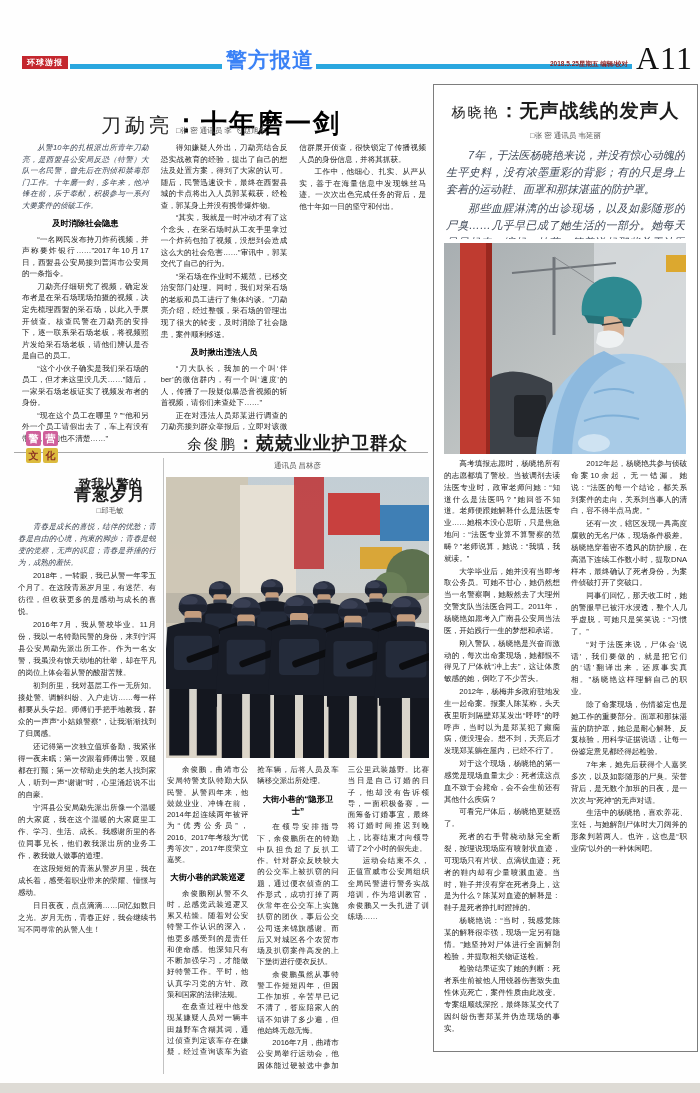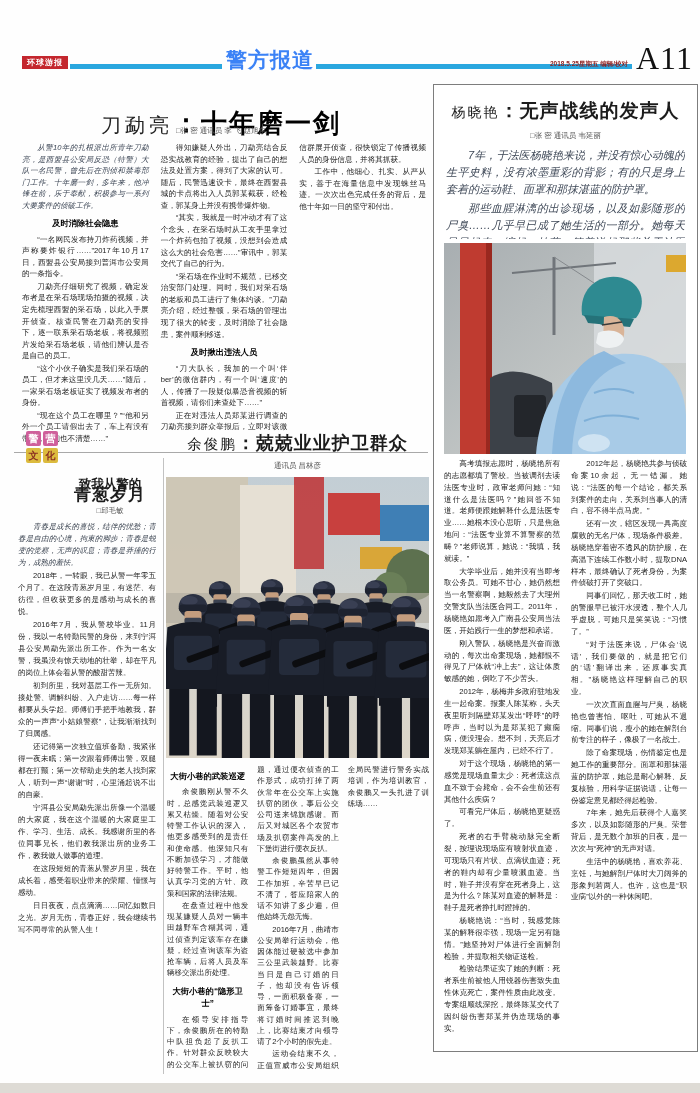--- a/index.html
+++ b/index.html
@@ -172,20 +172,21 @@
       <use href="#cop" transform="translate(158,104) scale(0.74)"></use>
       <use href="#cop" transform="translate(210,103) scale(0.74)"></use>
       <use href="#cop" transform="translate(27,117) scale(0.95)"></use>
       <use href="#cop" transform="translate(80,120) scale(0.97)"></use>
       <use href="#cop" transform="translate(133,118) scale(1.0)"></use>
       <use href="#cop" transform="translate(187,121) scale(0.98)"></use>
       <use href="#cop" transform="translate(240,119) scale(1.02)"></use>
     </svg>
   </div>
   <div class="a3-cols">
+      <div class="para">余俊鹏，曲靖市公安局特警支队特勤大队民警。从警四年来，他兢兢业业、冲锋在前，2014年起连续两年被评为“优秀公务员”，2016、2017年考核为“优秀等次”，2017年度荣立嘉奖。</div>
       <div class="sub">大街小巷的武装巡逻</div>
       <div class="para">余俊鹏刚从警不久时，总感觉武装巡逻又累又枯燥。随着对公安特警工作认识的深入，他更多感受到的是责任和使命感。他深知只有不断加强学习，才能做好特警工作。平时，他认真学习党的方针、政策和国家的法律法规。</div>
       <div class="para">在盘查过程中他发现某嫌疑人员对一辆丰田越野车含糊其词，通过侦查判定该车存在嫌疑，经过查询该车为盗抢车辆，后将人员及车辆移交派出所处理。</div>
       <div class="sub">大街小巷的“隐形卫士”</div>
       <div class="para">在领导安排指导下，余俊鹏所在的特勤中队担负起了反扒工作。针对群众反映较大的公交车上被扒窃的问题，通过便衣侦查的工作形式，成功打掉了两伙常年在公交车上实施扒窃的团伙，事后公交公司送来锦旗感谢。而后又对城区各个农贸市场及扒窃案件高发的上下堡街进行便衣反扒。</div>
       <div class="para">余俊鹏虽然从事特警工作短短四年，但因工作加班，辛苦早已记不清了，答应陪家人的话不知讲了多少遍，但他始终无怨无悔。</div>
       <div class="para">2016年7月，曲靖市公安局举行运动会，他因体能过硬被选中参加三公里武装越野。比赛当日是自己订婚的日子，他却没有告诉领导，一面积极备赛，一面筹备订婚事宜，最终将订婚时间推迟到晚上，比赛结束才向领导请了2个小时的假先走。</div>
       <div class="para">运动会结束不久，正值宣威市公安局组织全局民警进行警务实战培训，作为培训教官，余俊鹏又一头扎进了训练场……</div>
     </div>
 
@@ -238,21 +239,20 @@
         <div class="para">2012年，杨梅井乡政府驻地发生一起命案。报案人陈某称，头天夜里听到隔壁郑某发出“呼呼”的呼呼声，当时以为是郑某犯了癫痫病，便没理会。想不到，天亮后才发现郑某躺在屋内，已经不行了。</div>
         <div class="para">对于这个现场，杨晓艳的第一感觉是现场血量太少：死者流这点血不致于会毙命，会不会生前还有其他什么疾病？</div>
         <div class="para">可看完尸体后，杨晓艳更疑惑了。</div>
         <div class="para">死者的右手臂桡动脉完全断裂，按理说现场应有喷射状血迹，可现场只有片状、点滴状血迹；死者的鞋内却有少量喷溅血迹。当时，鞋子并没有穿在死者身上，这是为什么？陈某对血迹的解释是：鞋子是死者挣扎时蹬掉的。</div>
         <div class="para">杨晓艳说：“当时，我感觉陈某的解释很牵强，现场一定另有隐情。”她坚持对尸体进行全面解剖检验，并提取相关物证送检。</div>
         <div class="para">检验结果证实了她的判断：死者系生前被他人用锐器伤害致失血性休克死亡，案件性质由此改变。专案组顺线深挖，最终陈某交代了因纠纷伤害郑某并伪造现场的事实。</div>
         <div class="para">2012年起，杨晓艳共参与侦破命案10余起，无一错漏。她说：“法医的每一个结论，都关系到案件的走向，关系到当事人的清白，容不得半点马虎。”</div>
         <div class="para">还有一次，辖区发现一具高度腐败的无名尸体，现场条件极差。杨晓艳穿着密不透风的防护服，在高温下连续工作数小时，提取DNA样本，最终确认了死者身份，为案件侦破打开了突破口。</div>
         <div class="para">同事们回忆，那天收工时，她的警服早已被汗水浸透，整个人几乎虚脱，可她只是笑笑说：“习惯了。”</div>
         <div class="para">“对于法医来说，尸体会‘说话’，我们要做的，就是把它们的‘话’翻译出来，还原事实真相。”杨晓艳这样理解自己的职业。</div>
-        <div class="para">一次次直面血腥与尸臭，杨晓艳也曾害怕、呕吐，可她从不退缩。同事们说，瘦小的她在解剖台前专注的样子，像极了一名战士。</div>
         <div class="para">除了命案现场，伤情鉴定也是她工作的重要部分。面罩和那抹湛蓝的防护罩，她总是耐心解释、反复核验，用科学证据说话，让每一份鉴定意见都经得起检验。</div>
         <div class="para">7年来，她先后获得个人嘉奖多次，以及如影随形的尸臭。荣誉背后，是无数个加班的日夜，是一次次与“死神”的无声对话。</div>
         <div class="para">生活中的杨晓艳，喜欢养花、烹饪，与她解剖尸体时大刀阔斧的形象判若两人。也许，这也是“职业病”以外的一种休闲吧。</div>
       </div>
   </div>
 
   <div class="footer-strip"></div>
 
 </div>
 

